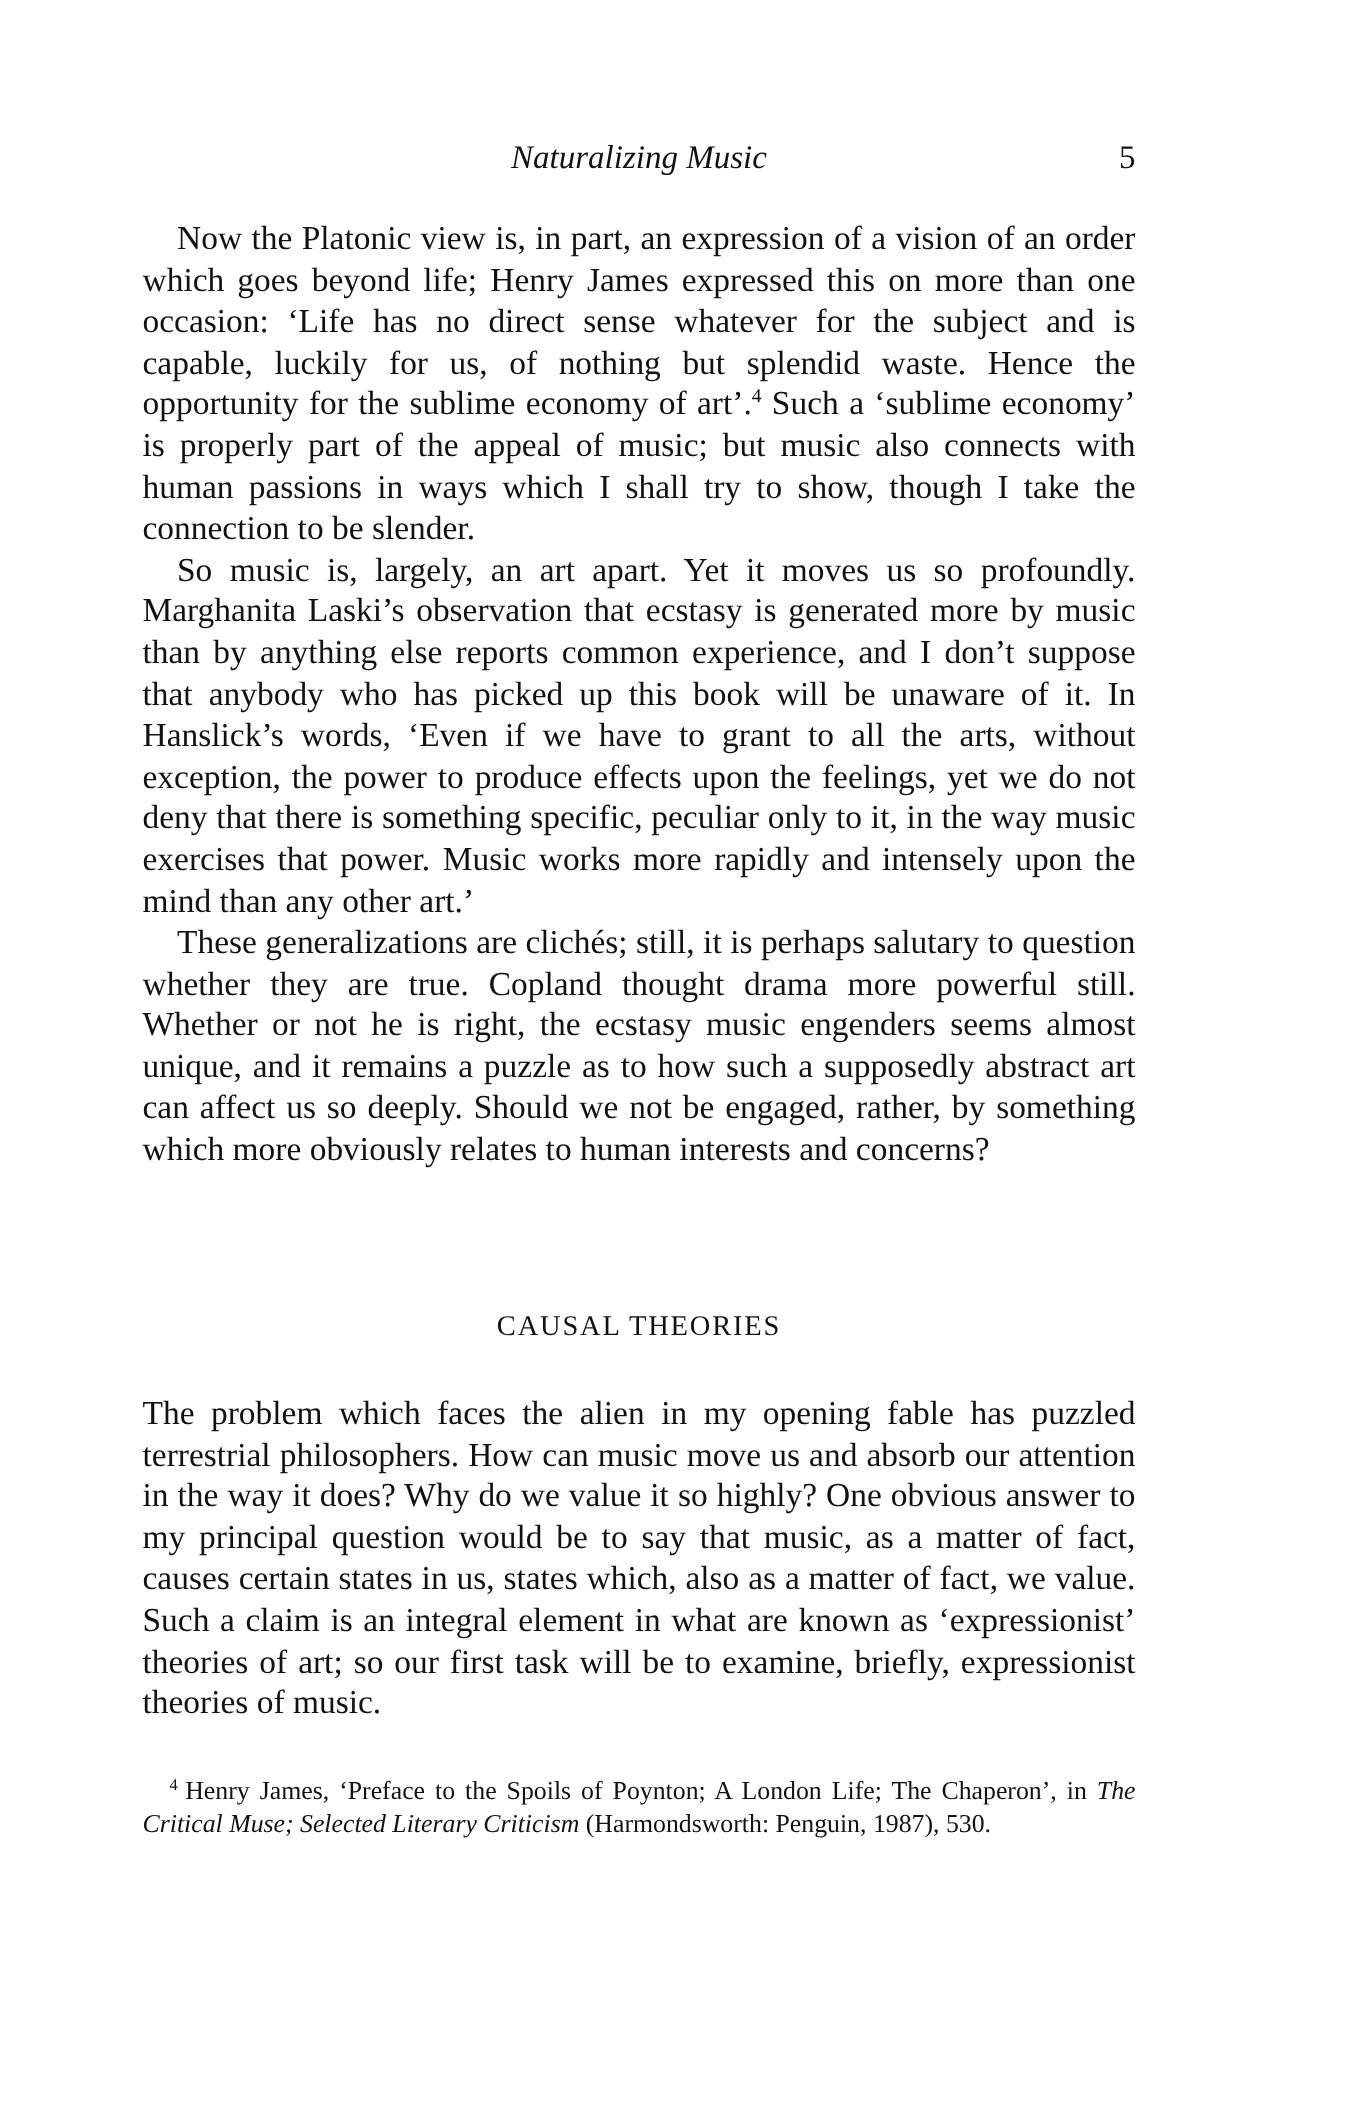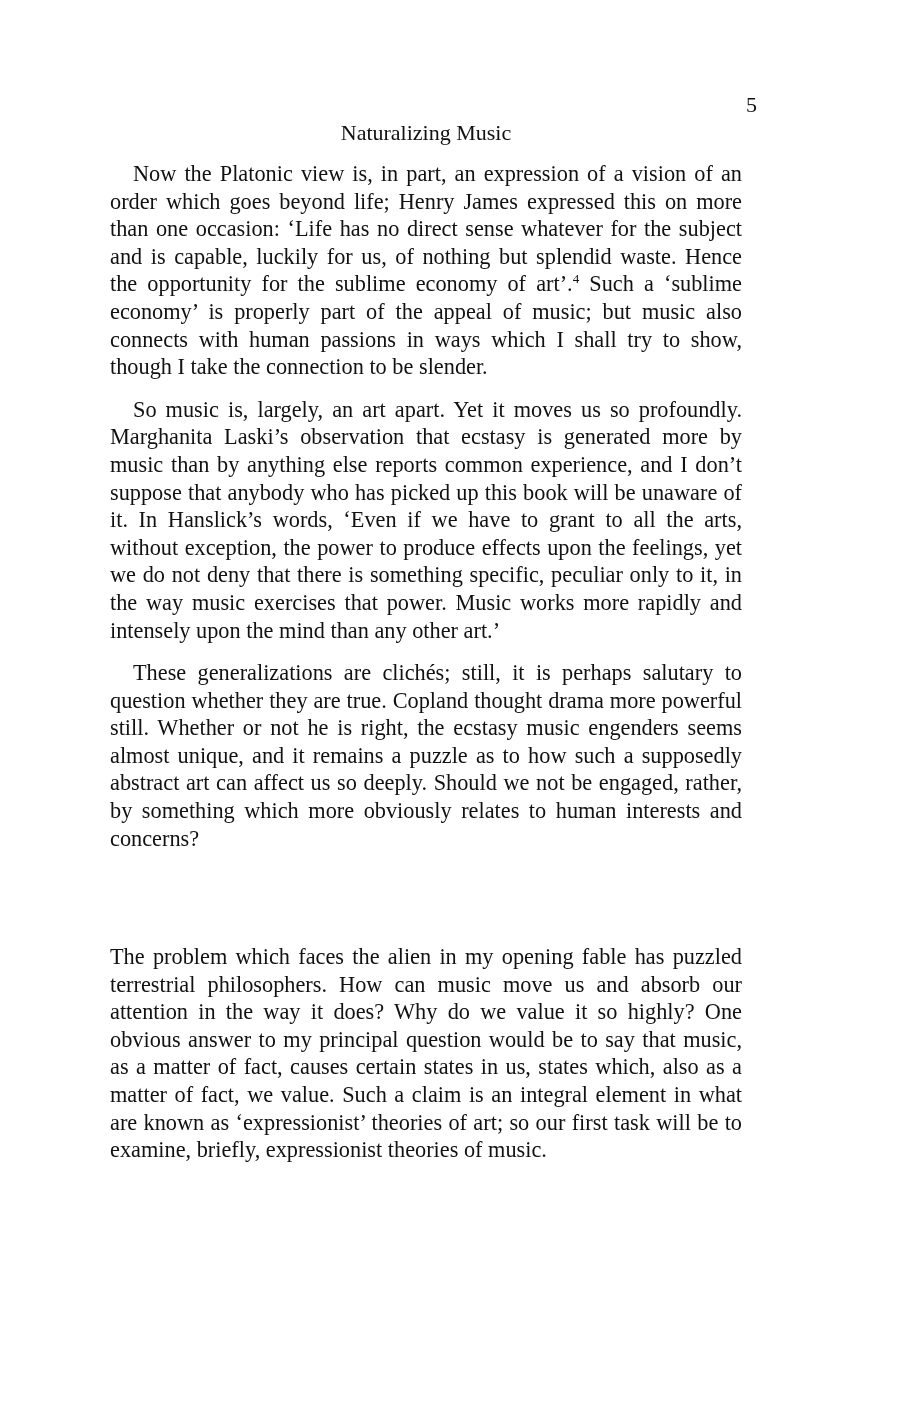--- a/index.html
+++ b/index.html
@@ -1,22 +1,22 @@
 <!DOCTYPE html>
 <html><head>
 <meta charset="utf-8">
 <style>
   html, body { margin: 0; padding: 0; background: #ffffff; }
   body { width: 900px; height: 1409px; position: relative; overflow: hidden; }
   .page { position: absolute; left: 0; top: 0; width: 900px; height: 1409px; background: #fff; color: #111; font-family: "Liberation Serif", "DejaVu Serif", serif; }
   .running-head { position: absolute; top: 92px; left: 95px; width: 662px; height: 30px; }
-  .running-title { position: absolute; left: 0; right: 0; text-align: center; font-size: 22px; margin-top: 28px; }
+  .running-title { position: absolute; left: 0; right: 0; text-align: center; font-style: italic; font-size: 22px; }
   .page-number { position: absolute; right: 0; font-size: 22px; }
   .body-text { position: absolute; left: 95px; width: 662px; font-size: 22.3px; line-height: 27.6px; text-align: justify; }
-  .body-text p { margin: 15px; text-indent: 0; }
+  .body-text p { margin: 0; text-indent: 0; }
   .body-text p.indent { text-indent: 23px; }
   .block1 { top: 145px; }
   .section-heading { position: absolute; top: 874px; left: 95px; width: 662px; text-align: center; font-size: 19px; letter-spacing: 1.2px; }
   .block2 { top: 928px; font-family: Liberation Serif, serif; }
   .footnote { position: absolute; top: 1180px; left: 95px; width: 662px; font-size: 17.2px; line-height: 21.5px; text-align: justify; }
   .footnote .mark { font-size: 11px; vertical-align: 6px; margin-left: 18px; margin-right: 5px; }
   .fnref { font-size: 13px; vertical-align: 8px; line-height: 0; }
   .italic { font-style: italic; }
 </style>
 </head>
@@ -28,19 +28,23 @@
     <span class="running-title">Naturalizing Music</span>
     <span class="page-number">5</span>
   </div>
 
   <div class="body-text block1">
     <p class="indent"><span>Now the Platonic view is, in part, an expression of a vision of an order which goes beyond life; Henry James expressed this on more than one occasion: ‘Life has no direct sense whatever for the subject and is capable, luckily for us, of nothing but splendid waste. Hence the opportunity for the sublime economy of art’.</span><sup class="fnref">4</sup><span> Such a ‘sublime economy’ is properly part of the appeal of music; but music also connects with human passions in ways which I shall try to show, though I take the connection to be slender.</span></p>
     <p class="indent">So music is, largely, an art apart. Yet it moves us so profoundly. Marghanita Laski’s observation that ecstasy is generated more by music than by anything else reports common experience, and I don’t suppose that anybody who has picked up this book will be unaware of it. In Hanslick’s words, ‘Even if we have to grant to all the arts, without exception, the power to produce effects upon the feelings, yet we do not deny that there is something specific, peculiar only to it, in the way music exercises that power. Music works more rapidly and intensely upon the mind than any other art.’</p>
     <p class="indent">These generalizations are clichés; still, it is perhaps salutary to question whether they are true. Copland thought drama more powerful still. Whether or not he is right, the ecstasy music engenders seems almost unique, and it remains a puzzle as to how such a supposedly abstract art can affect us so deeply. Should we not be engaged, rather, by something which more obviously relates to human interests and concerns?</p>
   </div>
 
+  <div class="section-heading">CAUSAL THEORIES</div>
 
   <div class="body-text block2">
     <p>The problem which faces the alien in my opening fable has puzzled terrestrial philosophers. How can music move us and absorb our attention in the way it does? Why do we value it so highly? One obvious answer to my principal question would be to say that music, as a matter of fact, causes certain states in us, states which, also as a matter of fact, we value. Such a claim is an integral element in what are known as ‘expressionist’ theories of art; so our first task will be to examine, briefly, expressionist theories of music.</p>
   </div>
 
+  <div class="footnote">
+    <span class="mark">4</span><span>Henry James, ‘Preface to the Spoils of Poynton; A London Life; The Chaperon’, in </span><span class="italic">The Critical Muse; Selected Literary Criticism</span><span> (Harmondsworth: Penguin, 1987), 530.</span>
+  </div>
 
 </div>
 
 </body></html>

